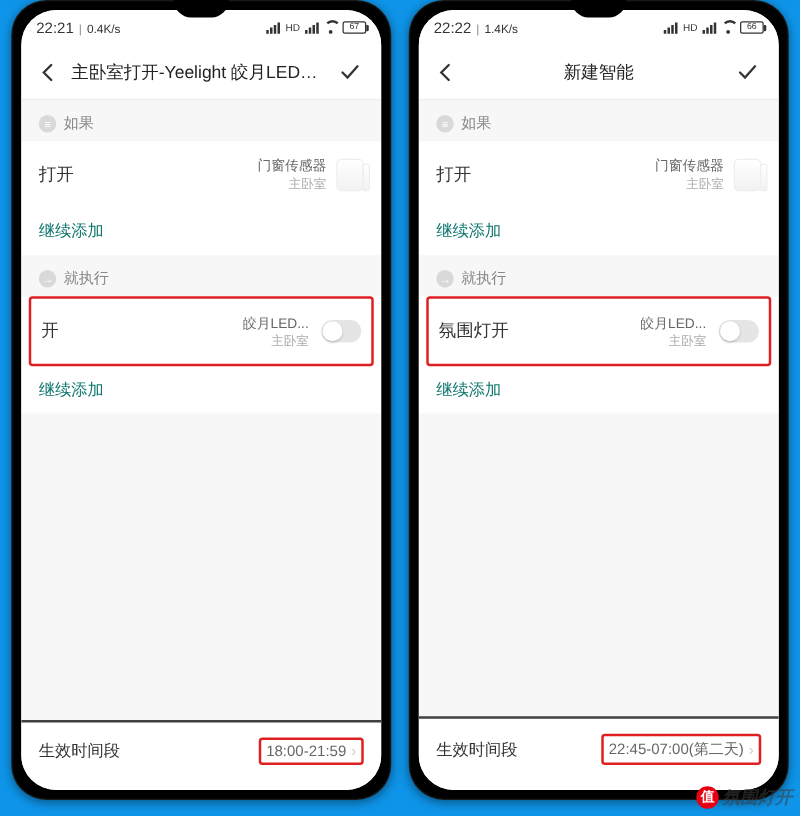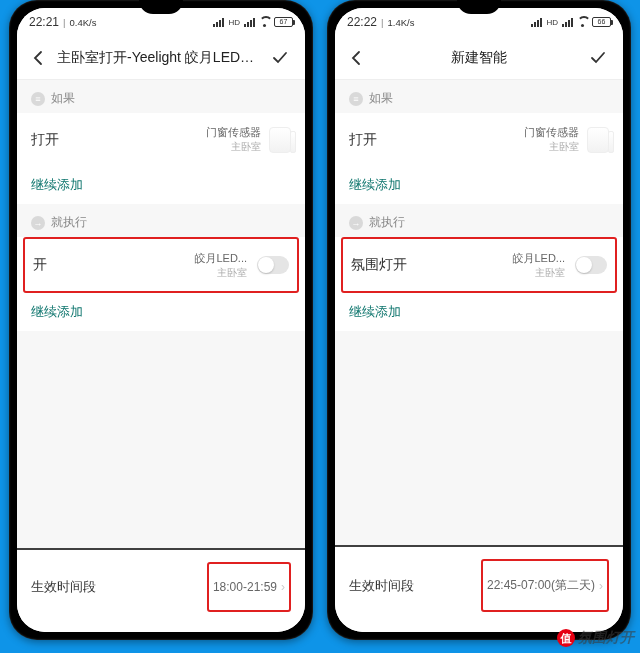--- a/index.html
+++ b/index.html
@@ -128,21 +128,21 @@
 
   .spacer { flex:1; background:#f7f7f7;}
 
   .footer {
     background:#fff;
     border-top:2px solid #404040;
     display:flex; align-items:center; justify-content:space-between;
     padding: 12px 14px 20px;
   }
   .footer-label { font-size:13px; color:#333;}
-  .footer-val { display:flex; align-items:center; gap:4px; border:2px solid #e02020; border-radius:3px; padding:16px 4px; font-size:12px; color:#666;}
+  .footer-val { display:flex; align-items:center; gap:4px; border:2px solid #e02020; border-radius:3px; padding:2px 4px; font-size:12px; color:#666;}
   .chev { color:#ccc; }
 
   .watermark {
     position:absolute; right:6px; bottom:6px;
     font-size:14px; color:rgba(60,60,60,0.55); font-style:italic; font-weight:600;
     display:flex; align-items:center; gap:3px;
   }
   .watermark .z {
     width:18px;height:18px;background:#e60012;border-radius:50%;
     color:#fff;font-style:normal;font-size:11px;line-height:18px;text-align:center;font-weight:bold;

